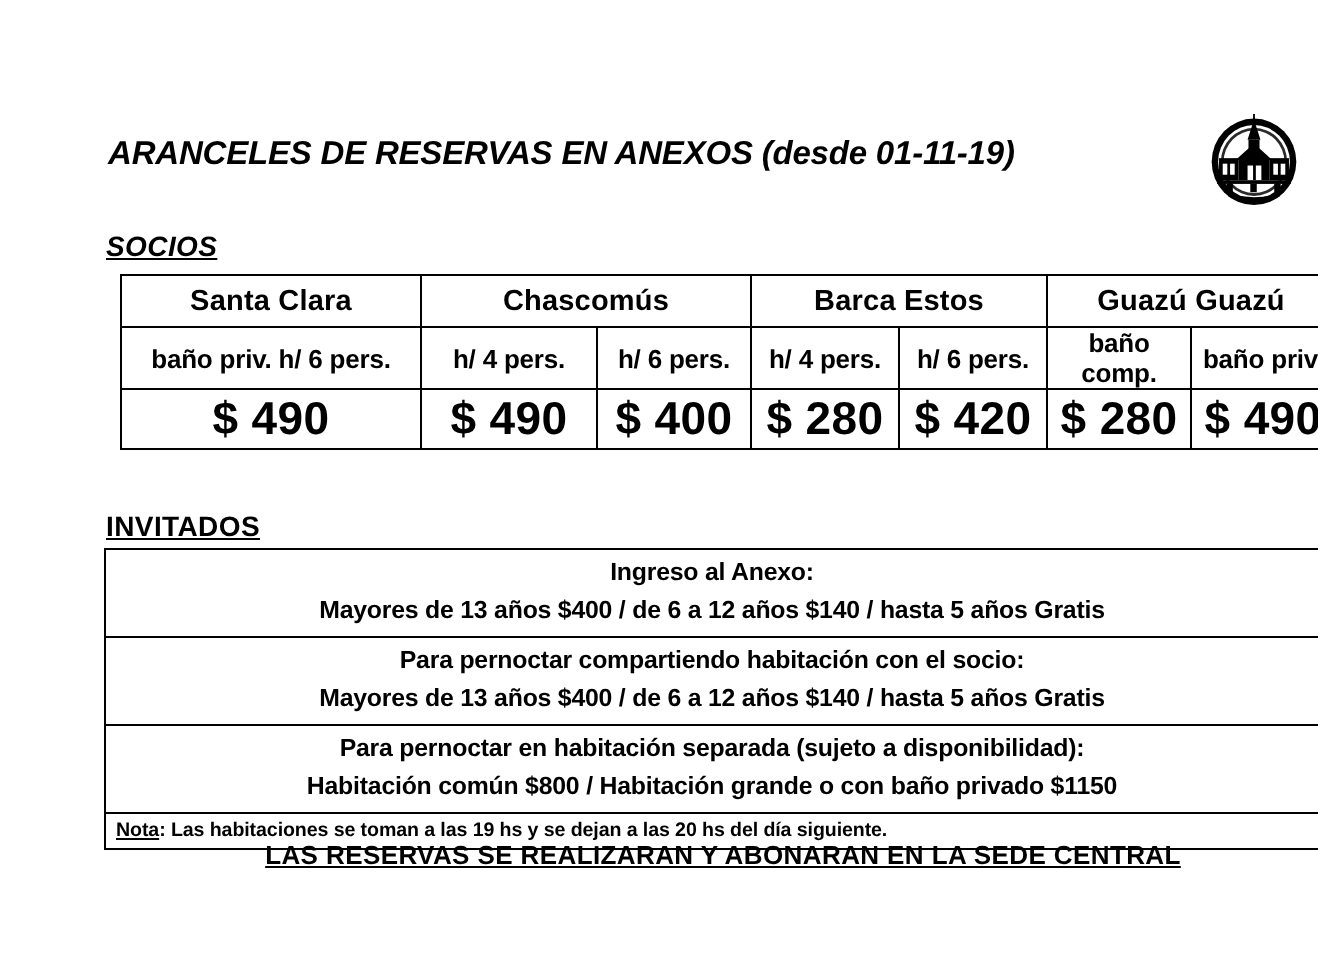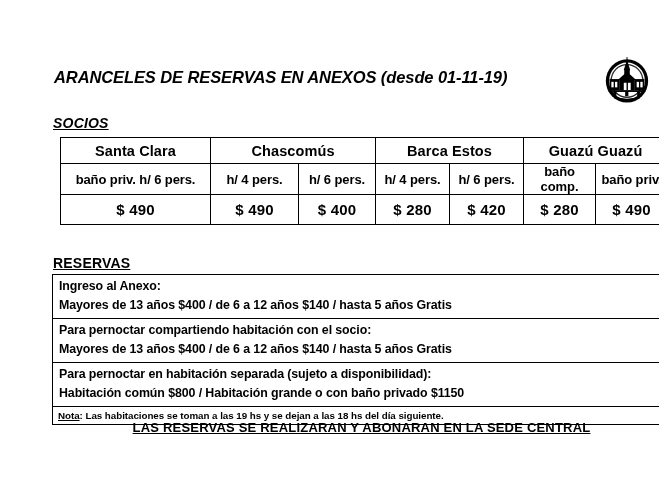--- a/index.html
+++ b/index.html
@@ -91,21 +91,21 @@
     letter-spacing: 0.1px;
   }
   #rates-table td.roomtype {
     height: 19px;
     font-size: 13px;
     font-weight: bold;
     letter-spacing: -0.1px;
   }
   #rates-table td.price {
     height: 29px;
-    font-size: 15px;
+    font-size: 23px;
     font-weight: bold;
     letter-spacing: 0.2px;
   }
 
   
   .note-box {
     position: absolute;
     border: 1.6px solid #000000;
     background: #ffffff;
     box-sizing: border-box;
@@ -127,21 +127,21 @@
     text-decoration: underline;
   }
 
   
   #guests-table {
     left: 20px;
     top: 274px;
     width: 607px;
   }
   #guests-table td.block {
-    text-align: left;
+    text-align: center;
     padding: 2px 6px 3px 6px;
     font-size: 12.4px;
     font-weight: bold;
     line-height: 19px;
     letter-spacing: -0.1px;
   }
   #guests-table td.note-cell {
     text-align: left;
     padding: 2px 6px 2px 5px;
     font-size: 9.8px;
@@ -239,21 +239,21 @@
         <td class="price">$ 400</td>
         <td class="price">$ 280</td>
         <td class="price">$ 420</td>
         <td class="price">$ 280</td>
         <td class="price">$ 490</td>
       </tr>
     </tbody>
   </table>
 
 
-  <div class="section-label" id="invitados-label">RESERVAS</div>
+  <div class="section-label" id="invitados-label">INVITADOS</div>
 
   <table class="grid" id="guests-table">
     <colgroup>
         <col style="width:607px">
       </colgroup>
     <tbody>
       <tr>
         <td class="block">
           <span class="block-line">Ingreso al Anexo:</span>
           <span class="block-line">Mayores de 13 años $400  /  de 6 a 12 años $140  /  hasta 5 años Gratis</span>
@@ -266,21 +266,21 @@
         </td>
       </tr>
       <tr>
         <td class="block">
           <span class="block-line">Para pernoctar en habitación separada (sujeto a disponibilidad):</span>
           <span class="block-line">Habitación común $800 / Habitación grande o con baño privado $1150</span>
         </td>
       </tr>
       <tr>
         <td class="note-cell">
-          <span class="note-label">Nota</span><span>: Las habitaciones se toman a las 19 hs y se dejan a las 18 hs del día siguiente.</span>
+          <span class="note-label">Nota</span><span>: Las habitaciones se toman a las 19 hs y se dejan a las 20 hs del día siguiente.</span>
         </td>
       </tr>
     </tbody>
   </table>
 
   <div class="footer">LAS RESERVAS SE REALIZARAN Y ABONARAN EN LA SEDE CENTRAL</div>
 
 </div>
 
 </body></html>

